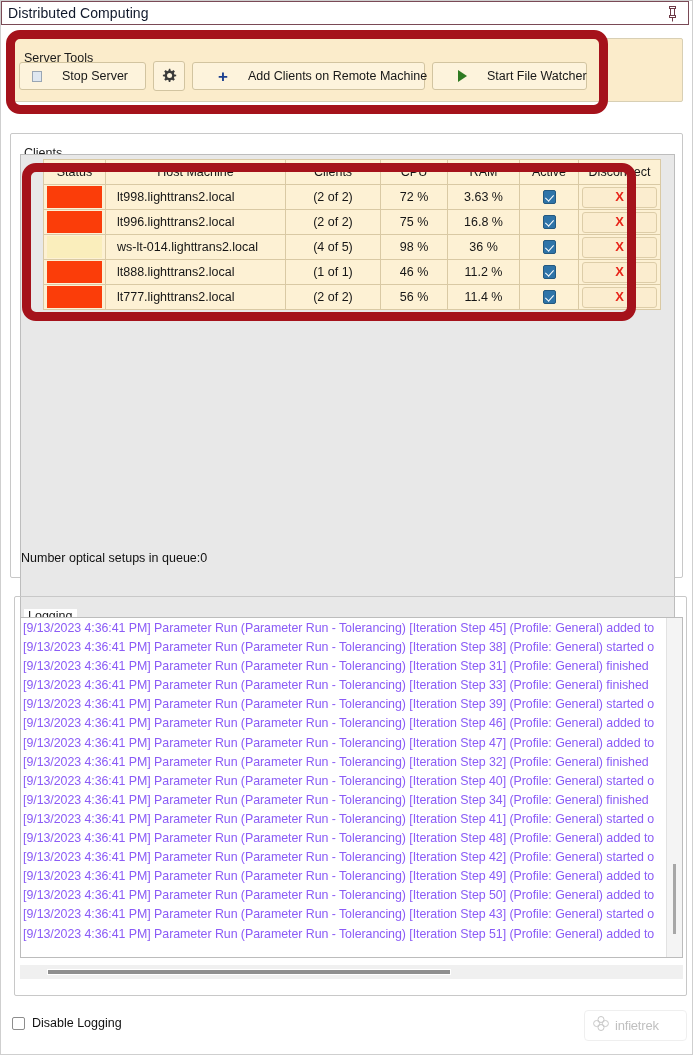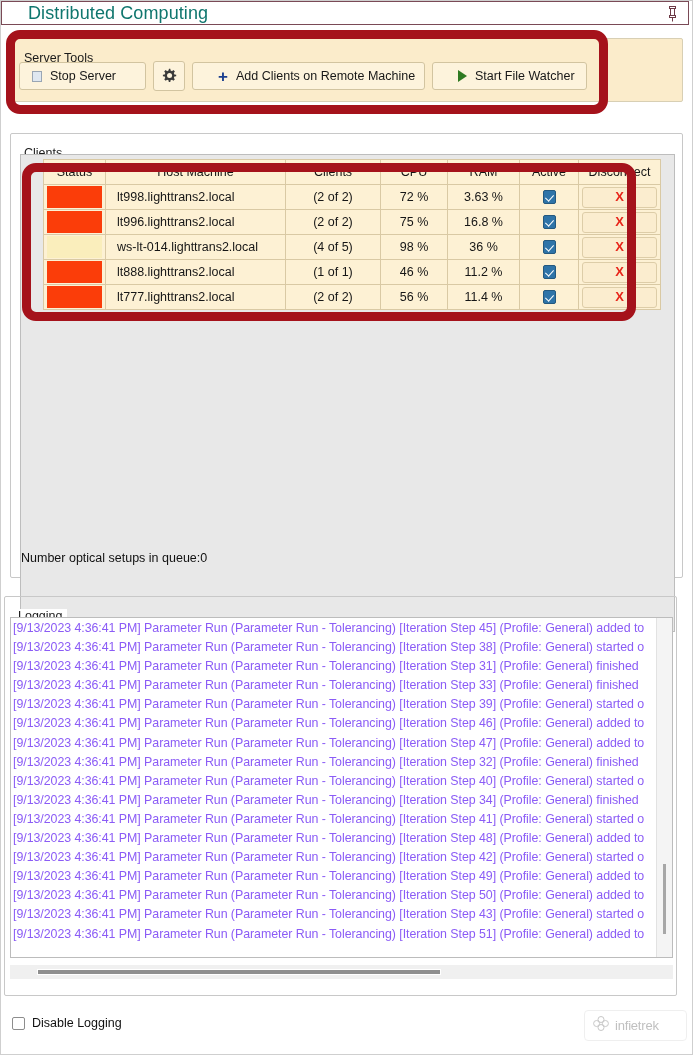--- a/index.html
+++ b/index.html
@@ -23,24 +23,23 @@
     left: 1px; top: 1px;
     width: 688px; height: 24px;
     border: 1px solid #7a4a56;
     box-sizing: border-box;
     background: #ffffff;
     display: flex;
     align-items: center;
   }
   #titlebar .title-text {
     padding-left: 6px;
-    font-size: 18px;
-    color: #0f766e;
+    font-size: 14px;
+    color: #0f172a;
     letter-spacing: .1px;
-    margin-left: 20px;
   }
   #pin-icon {
     position: absolute;
     right: 8px; top: 3px;
     width: 16px; height: 18px;
     color: #6d3a46;
     display: flex; align-items: center; justify-content: center;
   }
 
   
@@ -76,21 +75,21 @@
     align-items: center;
     gap: 7px;
   }
   .tbtn {
     background: #fdf3dc;
     border: 1px solid #d2c4a0;
     border-radius: 3px;
     height: 28px;
     display: flex;
     align-items: center;
-    gap: 8px;
+    gap: 20px;
     padding: 0 12px;
     font-size: 12.5px;
     color: #171717;
     white-space: nowrap;
     cursor: default;
   }
   .tbtn.icon-only { padding: 0 7px; }
   .tbtn .lbl { line-height: 1; }
   #btn-stop-server { width: 127px; box-sizing: border-box; }
   #btn-add-clients { width: 233px; box-sizing: border-box; justify-content: flex-start; padding-left: 25px;}
@@ -201,21 +200,21 @@
     line-height: 17px;
     color: #e8261a;
     font-weight: bold;
     font-size: 13px;
     display: block;
     cursor: default;
   }
 
   
   #logging-group {
-    left: 4px; top: 596px;
+    left: 14px; top: 596px;
     width: 673px; height: 400px;
     border-color: #c8c8c8;
   }
   #log-box {
     position: absolute;
     left: 5px; top: 20px;
     width: 663px; height: 341px;
     background: #ffffff;
     border: 1px solid #bcbcbc;
     box-sizing: border-box;

